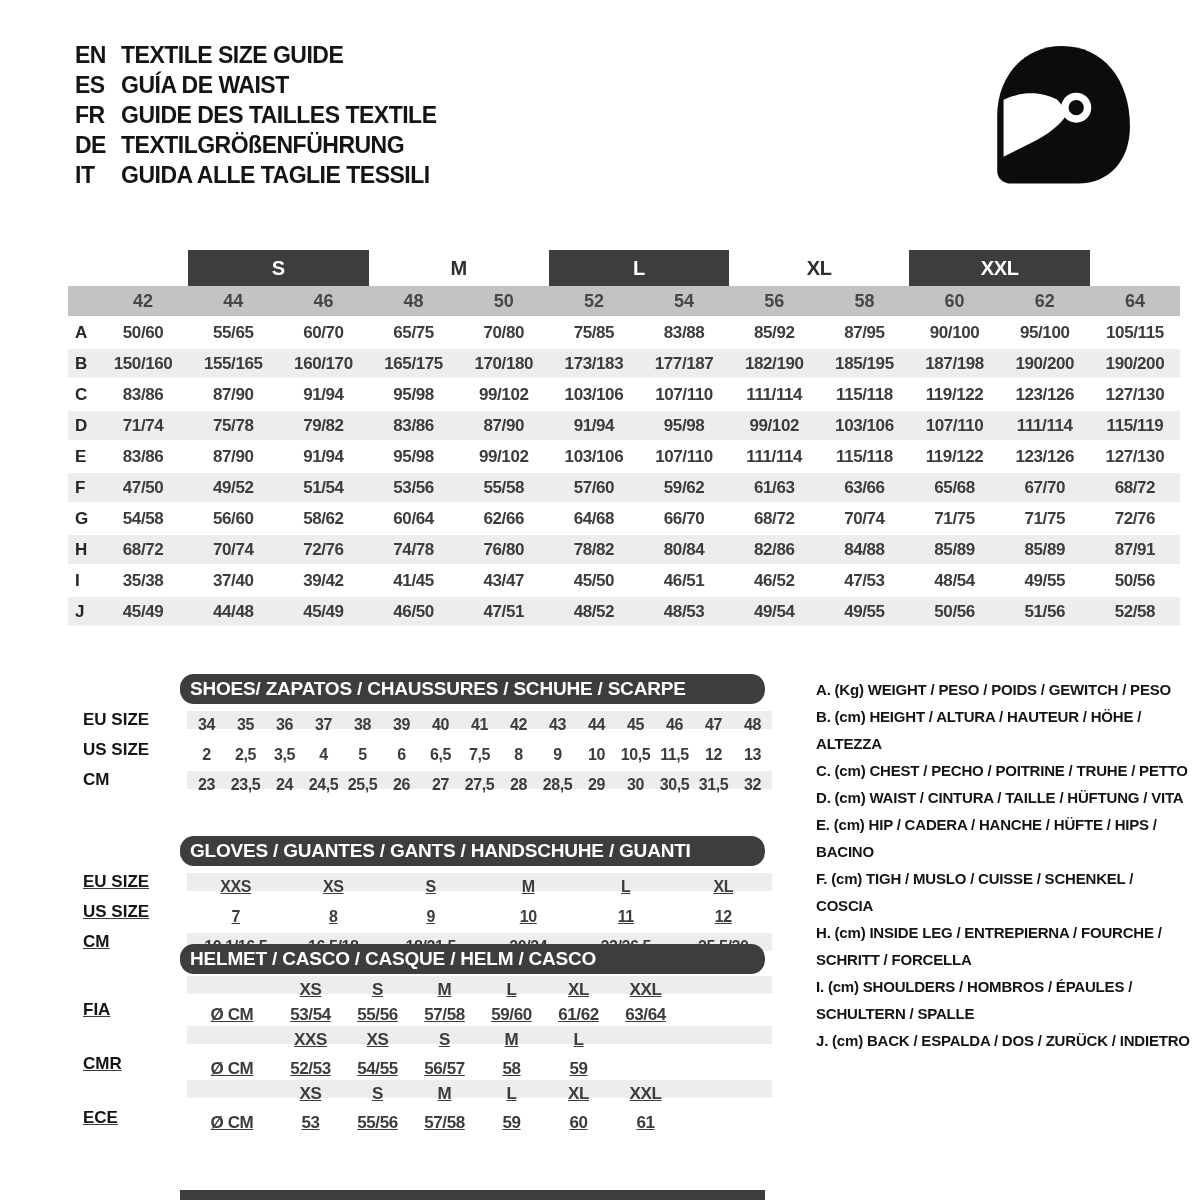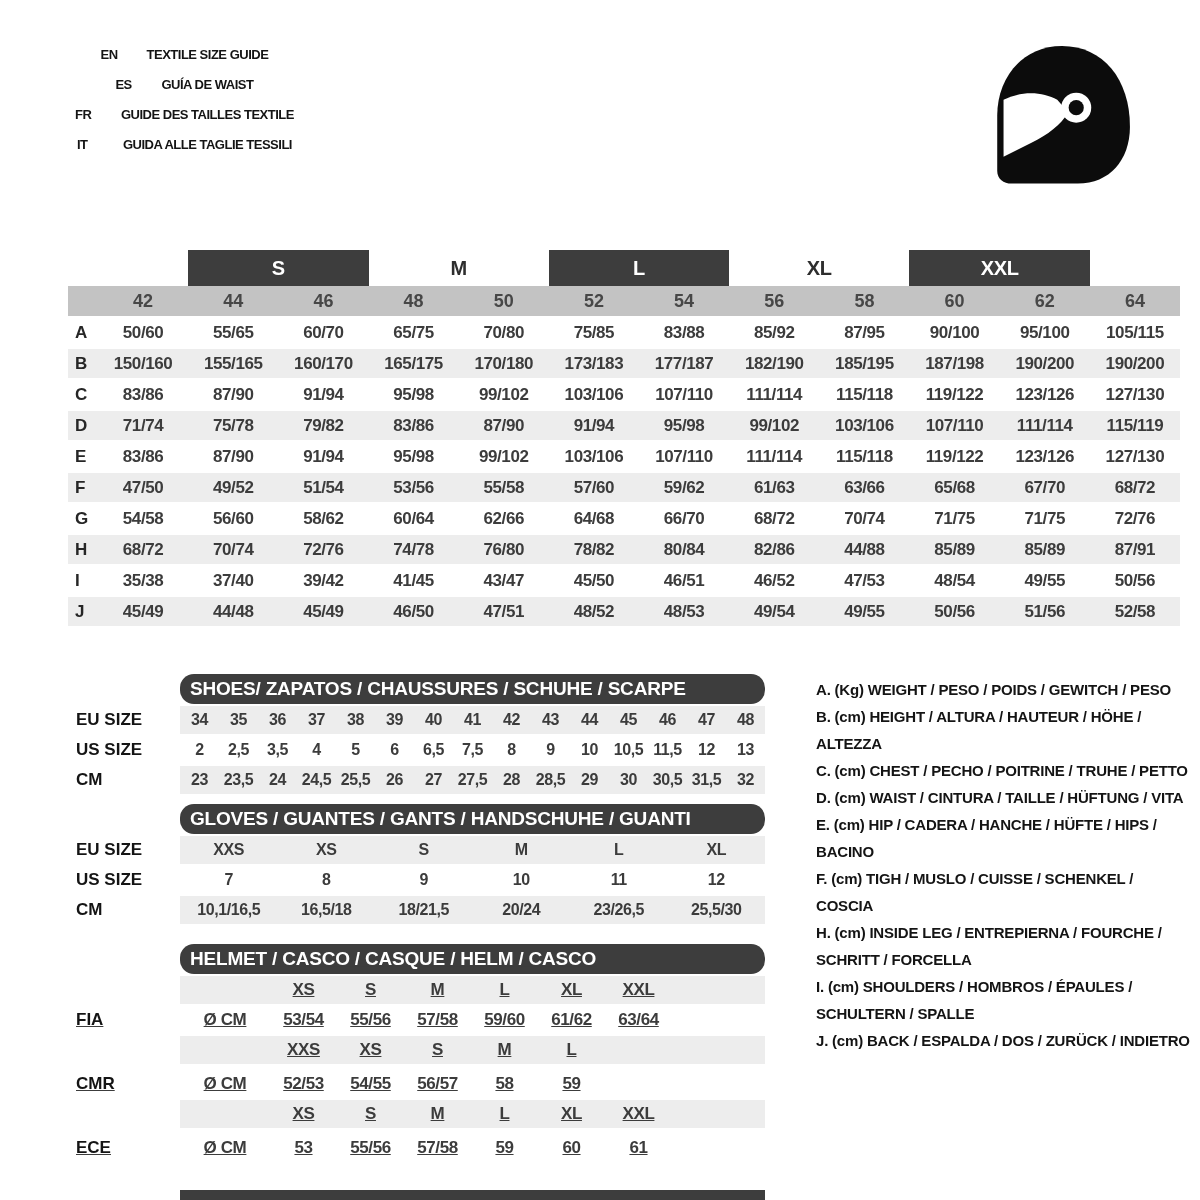--- a/index.html
+++ b/index.html
@@ -11,21 +11,21 @@
   }
   *{box-sizing:border-box;}
   body{
     margin:0;background:#fff;width:1200px;height:1200px;overflow:hidden;
     font-family:"Liberation Sans","DejaVu Sans",sans-serif;font-weight:bold;color:var(--txt);
   }
   .page{position:relative;width:1200px;height:1200px;background:#fff;}
 
   
   .lang-block{position:absolute;left:75px;top:40px;}
-  .lang-row{display:flex;font-size:13px;line-height:30px;letter-spacing:-0.5px;color:var(--black);justify-content:center;}
+  .lang-row{display:flex;font-size:23px;line-height:30px;letter-spacing:-0.5px;color:var(--black);}
   .lang-code{width:46px;flex:0 0 46px;}
 
   .helmet-icon{position:absolute;left:983px;top:33px;width:158px;height:162px;}
   .helmet-icon svg{width:100%;height:100%;}
 
   
   .textile{position:absolute;left:68px;top:250px;width:1112px;}
   .grp-row{display:grid;grid-template-columns:30px repeat(12,1fr);height:36px;margin-bottom:0;}
   .grp{text-align:center;line-height:36px;font-size:20px;color:#2e2e2e;letter-spacing:-0.3px;}
   .grp.boxed{background:var(--dark);color:#fff;}
@@ -33,29 +33,29 @@
   .num-band .cell{text-align:center;line-height:30px;font-size:18px;color:#474747;}
   .trow{display:grid;grid-template-columns:30px repeat(12,1fr);height:29px;margin-bottom:2px;}
   .trow.shade{background:var(--stripe);}
   .trow .cell{text-align:center;line-height:29px;font-size:17px;letter-spacing:-0.4px;color:var(--txt);}
   .trow .lbl{text-align:left;padding-left:7px;color:#262626;}
   .num-band .lbl{background:var(--band);}
 
   
   .section{position:absolute;left:68px;width:697px;}
   .sec-shoes{top:674px;}
-  .sec-gloves{top:804px;}
+  .sec-gloves{top:836px;text-decoration:underline;}
   .sec-helmet{top:944px;text-decoration:underline;}
   .sec-header{
     margin-left:112px;width:585px;height:30px;line-height:30px;background:var(--dark);
     color:#fff;font-size:19px;padding-left:10px;letter-spacing:-0.2px;margin-bottom:2px;border-radius:14px;
   }
-  .srow{display:grid;grid-template-columns:112px 585px;margin-bottom:2px;align-items:center;}
+  .srow{display:grid;grid-template-columns:112px 585px;margin-bottom:2px;align-items:center;margin-left:7px;}
   .slabel{font-size:17px;line-height:28px;color:var(--black);padding-left:8px;}
-  .strip{height:28px;}
+  .strip{height:18px;}
   .strip.shade{background:var(--stripe);}
   .scell{text-align:center;line-height:28px;font-size:16px;letter-spacing:-0.4px;color:var(--txt);}
   .sec-shoes .strip{display:grid;grid-template-columns:repeat(15,1fr);}
   .sec-gloves .strip{display:grid;grid-template-columns:repeat(6,1fr);}
   .sec-helmet .strip{display:grid;grid-template-columns:90px repeat(6,67px) 1fr;}
   .sec-helmet .scell{font-size:17px;}
   .sec-helmet .srow:nth-child(3),.sec-helmet .srow:nth-child(5){margin-bottom:6px;}
 
   
   .legend{position:absolute;left:800px;top:676px;width:394px;}
@@ -74,20 +74,24 @@
         <div class="lang-code">EN</div>
         <div class="lang-title">TEXTILE SIZE GUIDE</div>
       </div>
       <div class="lang-row">
         <div class="lang-code">ES</div>
         <div class="lang-title">GUÍA DE WAIST</div>
       </div>
       <div class="lang-row">
         <div class="lang-code">FR</div>
         <div class="lang-title">GUIDE DES TAILLES TEXTILE</div>
+      </div>
+      <div class="lang-row">
+        <div class="lang-code">DE</div>
+        <div class="lang-title">TEXTILGRÖßENFÜHRUNG</div>
       </div>
       <div class="lang-row">
         <div class="lang-code">IT</div>
         <div class="lang-title">GUIDA ALLE TAGLIE TESSILI</div>
       </div>
     </div>
 
   <div class="helmet-icon">
     <svg viewBox="0 0 100 100" xmlns="http://www.w3.org/2000/svg">
       <path d="M50 7 C25 7 9 27 9 51 L9 86 C9 91 13 94 18 94 L60 94 C80 94 93 79 93 58 C93 28 76 7 50 7 Z" fill="#0c0c0c"></path>
@@ -229,21 +233,21 @@
         <div class="trow shade">
           <div class="cell lbl">H</div>
           <div class="cell">68/72</div>
           <div class="cell">70/74</div>
           <div class="cell">72/76</div>
           <div class="cell">74/78</div>
           <div class="cell">76/80</div>
           <div class="cell">78/82</div>
           <div class="cell">80/84</div>
           <div class="cell">82/86</div>
-          <div class="cell">44/88</div>
+          <div class="cell">84/88</div>
           <div class="cell">85/89</div>
           <div class="cell">85/89</div>
           <div class="cell">87/91</div>
         </div>
         <div class="trow">
           <div class="cell lbl">I</div>
           <div class="cell">35/38</div>
           <div class="cell">37/40</div>
           <div class="cell">39/42</div>
           <div class="cell">41/45</div>

